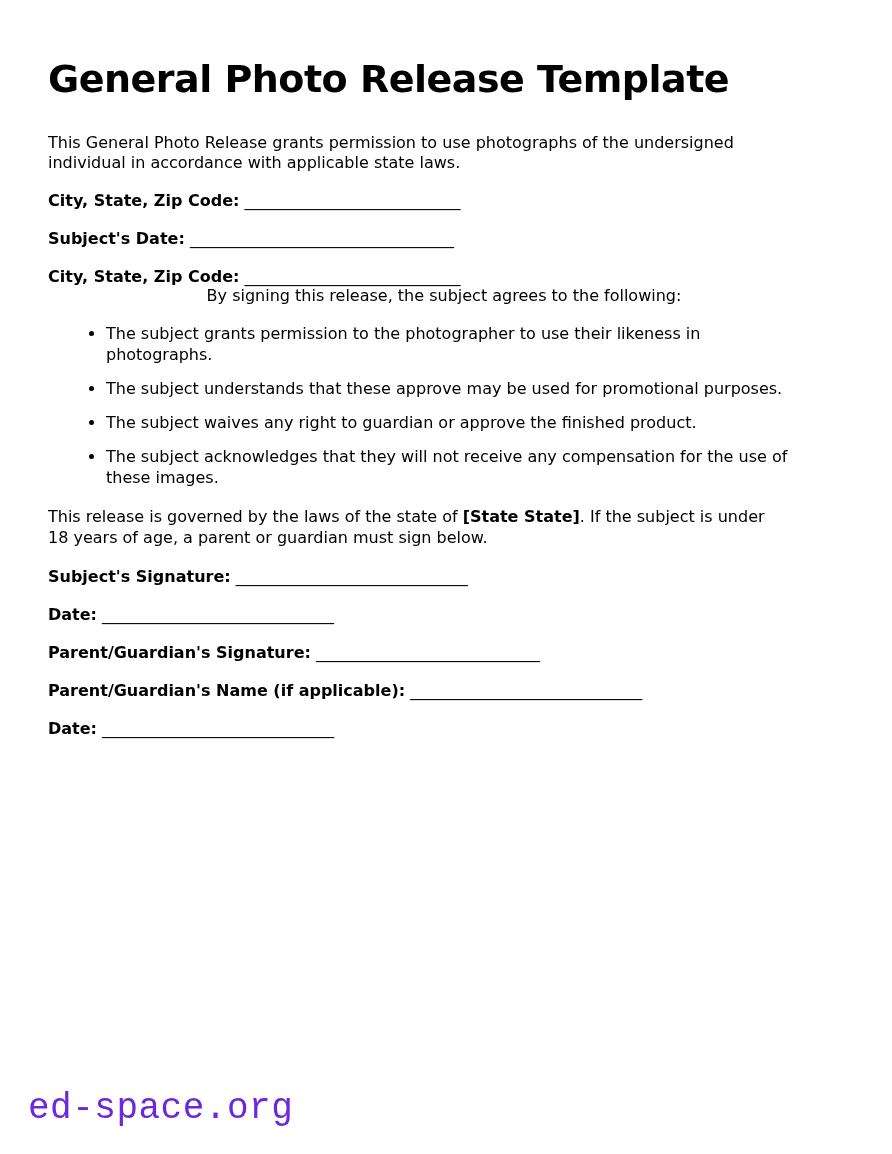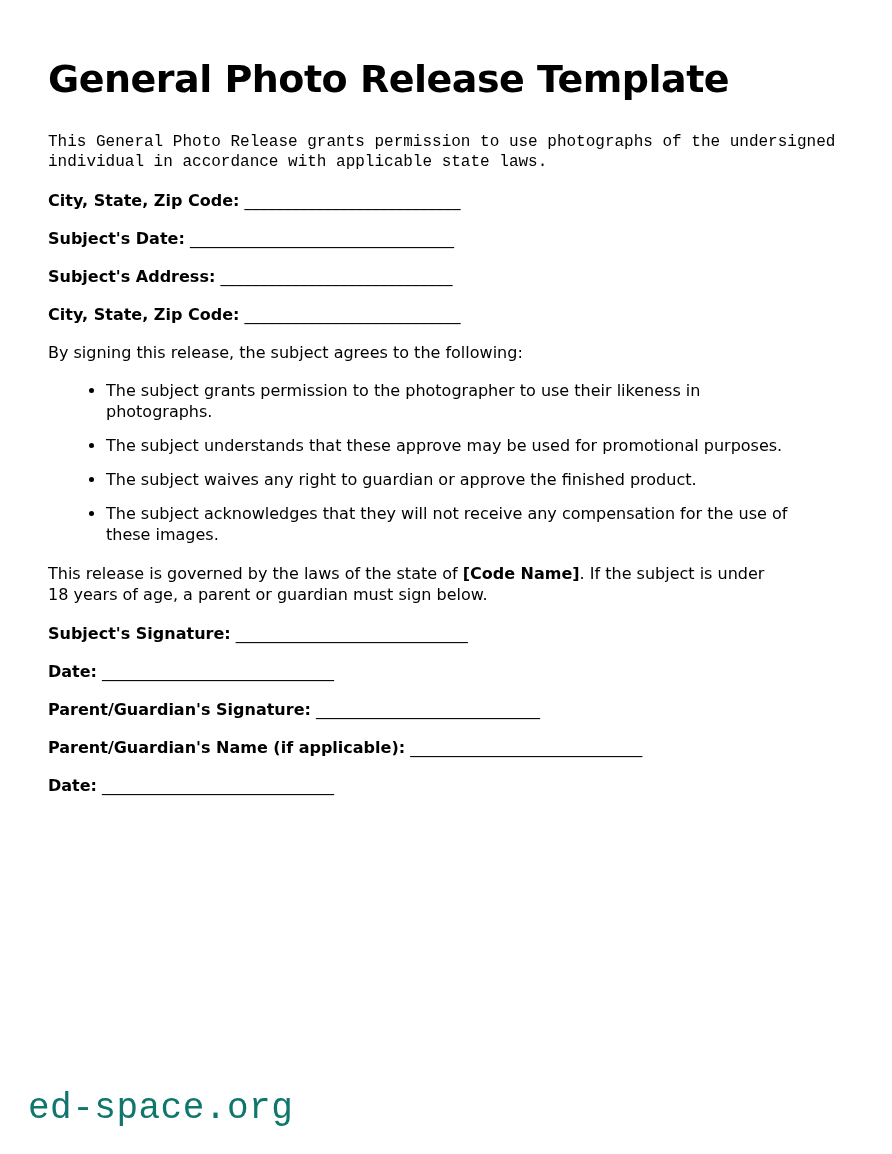--- a/index.html
+++ b/index.html
@@ -26,35 +26,34 @@
     font-weight: bold;
     letter-spacing: -0.5px;
     white-space: nowrap;
   }
   p { margin: 0; }
   .intro {
     margin-top: 31px;
     font-size: 16px;
     line-height: 19.5px;
     white-space: pre; 
-    font-family: Liberation Mono, monospace;
   }
   .field {
     margin-top: 19px;
     font-size: 16px;
     line-height: 19px;
     white-space: nowrap;
   }
   .field .lbl { font-weight: bold; }
   .field .blank { font-weight: normal; letter-spacing: 0; }
   .lead {
-    margin-top: 19px;
     font-size: 16px;
     line-height: 19px;
     white-space: pre;
+    text-align: center;
   }
   ul.agreement-list {
     margin: 18px 0 0 0;
     padding: 0 0 0 45px;
     font-size: 16px;
     line-height: 21px;
   }
   ul.agreement-list li {
     margin: 13px;
     padding: 0;
@@ -67,57 +66,56 @@
     white-space: pre;
   }
   .governing .state-name { font-weight: bold; }
   .watermark {
     position: absolute;
     left: 28px;
     top: 1089px;
     font-family: "Liberation Mono", "DejaVu Sans Mono", monospace;
     font-size: 36px;
     line-height: 40px;
-    color: #0f766e;
+    color: #6d28d9;
     letter-spacing: 0.5px;
     white-space: nowrap;
   }
 </style>
 </head>
 <body>
 
 <div class="page">
 
   <h1 class="doc-title">General Photo Release Template</h1>
 
   <p class="intro">This General Photo Release grants permission to use photographs of the undersigned
 individual in accordance with applicable state laws.</p>
 
 
 
   <p class="field"><span class="lbl">City, State, Zip Code:</span> <span class="blank">___________________________</span></p>
 
   <p class="field"><span class="lbl">Subject's Date:</span> <span class="blank">_________________________________</span></p>
 
-  <p class="field"><span class="lbl">Subject's Address:</span> <span class="blank">_____________________________</span></p>
 
   <p class="field"><span class="lbl">City, State, Zip Code:</span> <span class="blank">___________________________</span></p>
 
   <p class="lead">By signing this release, the subject agrees to the following:</p>
 
   <ul class="agreement-list">
     <li>The subject grants permission to the photographer to use their likeness in
 photographs.</li>
     <li>The subject understands that these approve may be used for promotional purposes.</li>
     <li>The subject waives any right to guardian or approve the finished product.</li>
     <li>The subject acknowledges that they will not receive any compensation for the use of
 these images.</li>
   </ul>
 
-  <p class="governing"><span>This release is governed by the laws of the state of </span><span class="state-name">[Code Name]</span><span>. If the subject is under
+  <p class="governing"><span>This release is governed by the laws of the state of </span><span class="state-name">[State State]</span><span>. If the subject is under
 18 years of age, a parent or guardian must sign below.</span></p>
 
   <p class="field"><span class="lbl">Subject's Signature:</span> <span class="blank">_____________________________</span></p>
 
   <p class="field"><span class="lbl">Date:</span> <span class="blank">_____________________________</span></p>
 
   <p class="field"><span class="lbl">Parent/Guardian's Signature:</span> <span class="blank">____________________________</span></p>
 
   <p class="field"><span class="lbl">Parent/Guardian's Name (if applicable):</span> <span class="blank">_____________________________</span></p>
 

